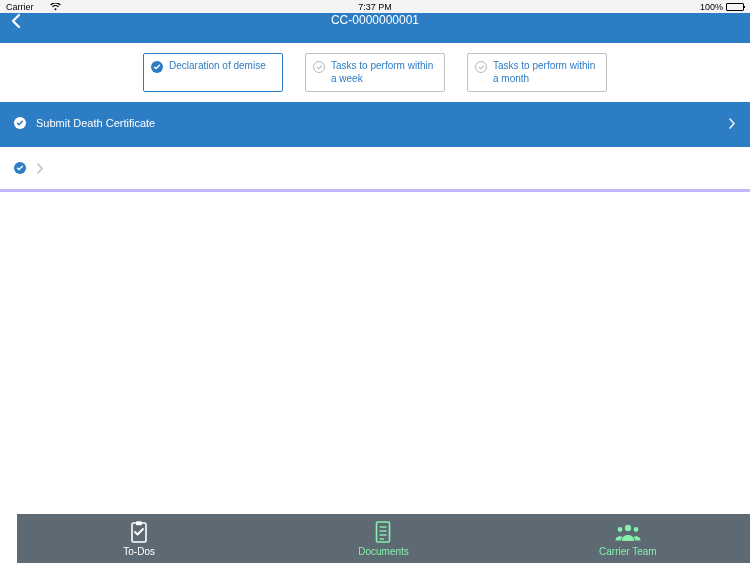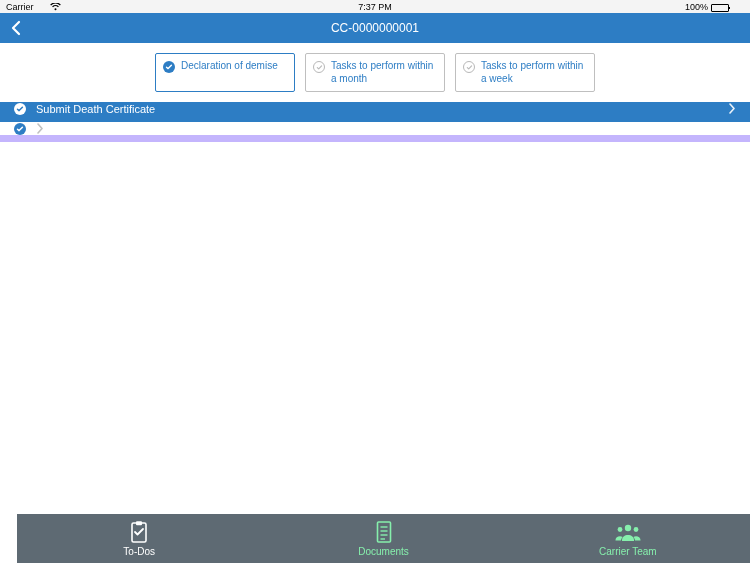--- a/index.html
+++ b/index.html
@@ -1,49 +1,49 @@
 <!DOCTYPE html>
 <html><head>
 <meta charset="utf-8">
 <style>
   * { box-sizing: border-box; margin: 0; padding: 0; }
   html, body { width: 750px; height: 563px; font-family: -apple-system, Helvetica, Arial, sans-serif; background: #fff; overflow: hidden; }
   .status-bar { height: 13px; background: #f4f4f4; display: flex; align-items: center; font-size: 9px; color: #000; position: relative; }
   .status-left { position: absolute; left: 6px; display: flex; align-items: center; gap: 16px; }
   .status-center { position: absolute; left: 50%; transform: translateX(-50%); font-weight: 500; }
-  .status-right { position: absolute; right: 21px; display: flex; align-items: flex-end; gap: 3px; }
+  .status-right { position: absolute; right: 6px; display: flex; align-items: center; gap: 3px; }
   .wifi-icon svg { display: block; }
   .battery { width: 18px; height: 8px; border: 1px solid #000; border-radius: 1px; position: relative; }
   .battery::after { content: ""; position: absolute; right: -2px; top: 2px; width: 1px; height: 2px; background: #000; }
   .battery-fill { width: 100%; height: 100%; background: #000; }
-  .nav-bar { height: 30px; background: #2d7dc4; display: flex; align-items: center; color: #fff; position: relative; }
+  .nav-bar { height: 30px; background: #2d7dc4; display: flex; color: #fff; position: relative; }
   .back-btn { position: absolute; left: 10px; display: flex; align-items: center; cursor: pointer; }
   .back-btn svg { display: block; }
   .nav-title { width: 100%; text-align: center; font-size: 12px; font-weight: 500; }
-  .tab-row { display: flex; justify-content: center; gap: 10px; padding: 10px 0; }
+  .tab-row { display: flex; justify-content: center; gap: 22px; padding: 10px 0; }
   .tab-card { width: 140px; min-height: 34px; border: 1px solid #2d7dc4; border-radius: 2px; display: flex; align-items: flex-start; padding: 6px 7px; gap: 6px; cursor: pointer; background: #fff; }
   .tab-card.inactive { border-color: #bfbfbf; }
   .tab-card .tab-icon { flex: 0 0 auto; margin-top: 1px; }
   .tab-card .tab-label { font-size: 10px; line-height: 1.25; color: #2d7dc4; }
   .check-circle-filled { width: 12px; height: 12px; border-radius: 50%; background: #2d7dc4; display: flex; align-items: center; justify-content: center; }
   .check-circle-filled svg { display: block; }
   .check-circle-outline { width: 12px; height: 12px; border-radius: 50%; border: 1.2px solid #b8b8b8; display: flex; align-items: center; justify-content: center; }
   .check-circle-outline svg { display: block; }
   .list { }
-  .list-row { height: 20px; display: flex; align-items: center; padding: 0 14px; border-bottom: 7px solid #c4b5fd; cursor: pointer; }
+  .list-row { height: 45px; display: flex; align-items: center; padding: 0 14px; border-bottom: 3px solid #c4b5fd; cursor: pointer; }
   .list-row .row-icon { flex: 0 0 auto; margin-right: 10px; }
   .list-row .row-label { font-size: 11px; color: #333; flex: 1; }
   .list-row .chevron { color: #c0c0c0; }
   .list-row.active { background: #2d7dc4; border-bottom-color: #2d7dc4; }
   .list-row.active .row-label { color: #fff; }
   .list-row.active .chevron { color: #fff; opacity: .9; }
   .list-row.active .check-circle-filled { background: #fff; }
   .list-row.active .check-circle-filled svg polyline { stroke: #2d7dc4; }
   .chevron svg { display: block; }
-  .bottom-bar { position: absolute; bottom: 0; left: 17px; right: 0; height: 49px; background: #5e6a73; display: flex; justify-content: flex-end; }
+  .bottom-bar { position: absolute; bottom: 0; left: 17px; right: 0; height: 49px; background: #5e6a73; display: flex; }
   .bottom-item { flex: 1; display: flex; flex-direction: column; align-items: center; justify-content: center; gap: 2px; color: #86efac; cursor: pointer; }
   .bottom-item.active { color: #fff; }
   .bottom-item .bi-label { font-size: 10px; }
   .bottom-item svg { display: block; }
 </style>
 </head>
 <body>
 
 <div class="status-bar">
   <div class="status-left">
@@ -82,31 +82,31 @@
     <span class="tab-label">Declaration of demise</span>
   </div>
   <div class="tab-card inactive">
     <span class="tab-icon">
       <span class="check-circle-outline">
           <svg width="7" height="7" viewBox="0 0 8 8">
             <polyline points="1.5,4.2 3.1,5.6 6.4,2.2" fill="none" stroke="#b8b8b8" stroke-width="1.3" stroke-linecap="round" stroke-linejoin="round"></polyline>
           </svg>
         </span>
     </span>
-    <span class="tab-label">Tasks to perform within a month</span>
+    <span class="tab-label">Tasks to perform within a week</span>
   </div>
   <div class="tab-card inactive">
     <span class="tab-icon">
       <span class="check-circle-outline">
           <svg width="7" height="7" viewBox="0 0 8 8">
             <polyline points="1.5,4.2 3.1,5.6 6.4,2.2" fill="none" stroke="#b8b8b8" stroke-width="1.3" stroke-linecap="round" stroke-linejoin="round"></polyline>
           </svg>
         </span>
     </span>
-    <span class="tab-label">Tasks to perform within a week</span>
+    <span class="tab-label">Tasks to perform within a month</span>
   </div>
 </div>
 
 <div class="list">
   <div class="list-row active">
     <span class="row-icon">
       <span class="check-circle-filled">
           <svg width="8" height="8" viewBox="0 0 8 8">
             <polyline points="1.5,4.2 3.1,5.6 6.4,2.2" fill="none" stroke="#fff" stroke-width="1.5" stroke-linecap="round" stroke-linejoin="round"></polyline>
           </svg>

